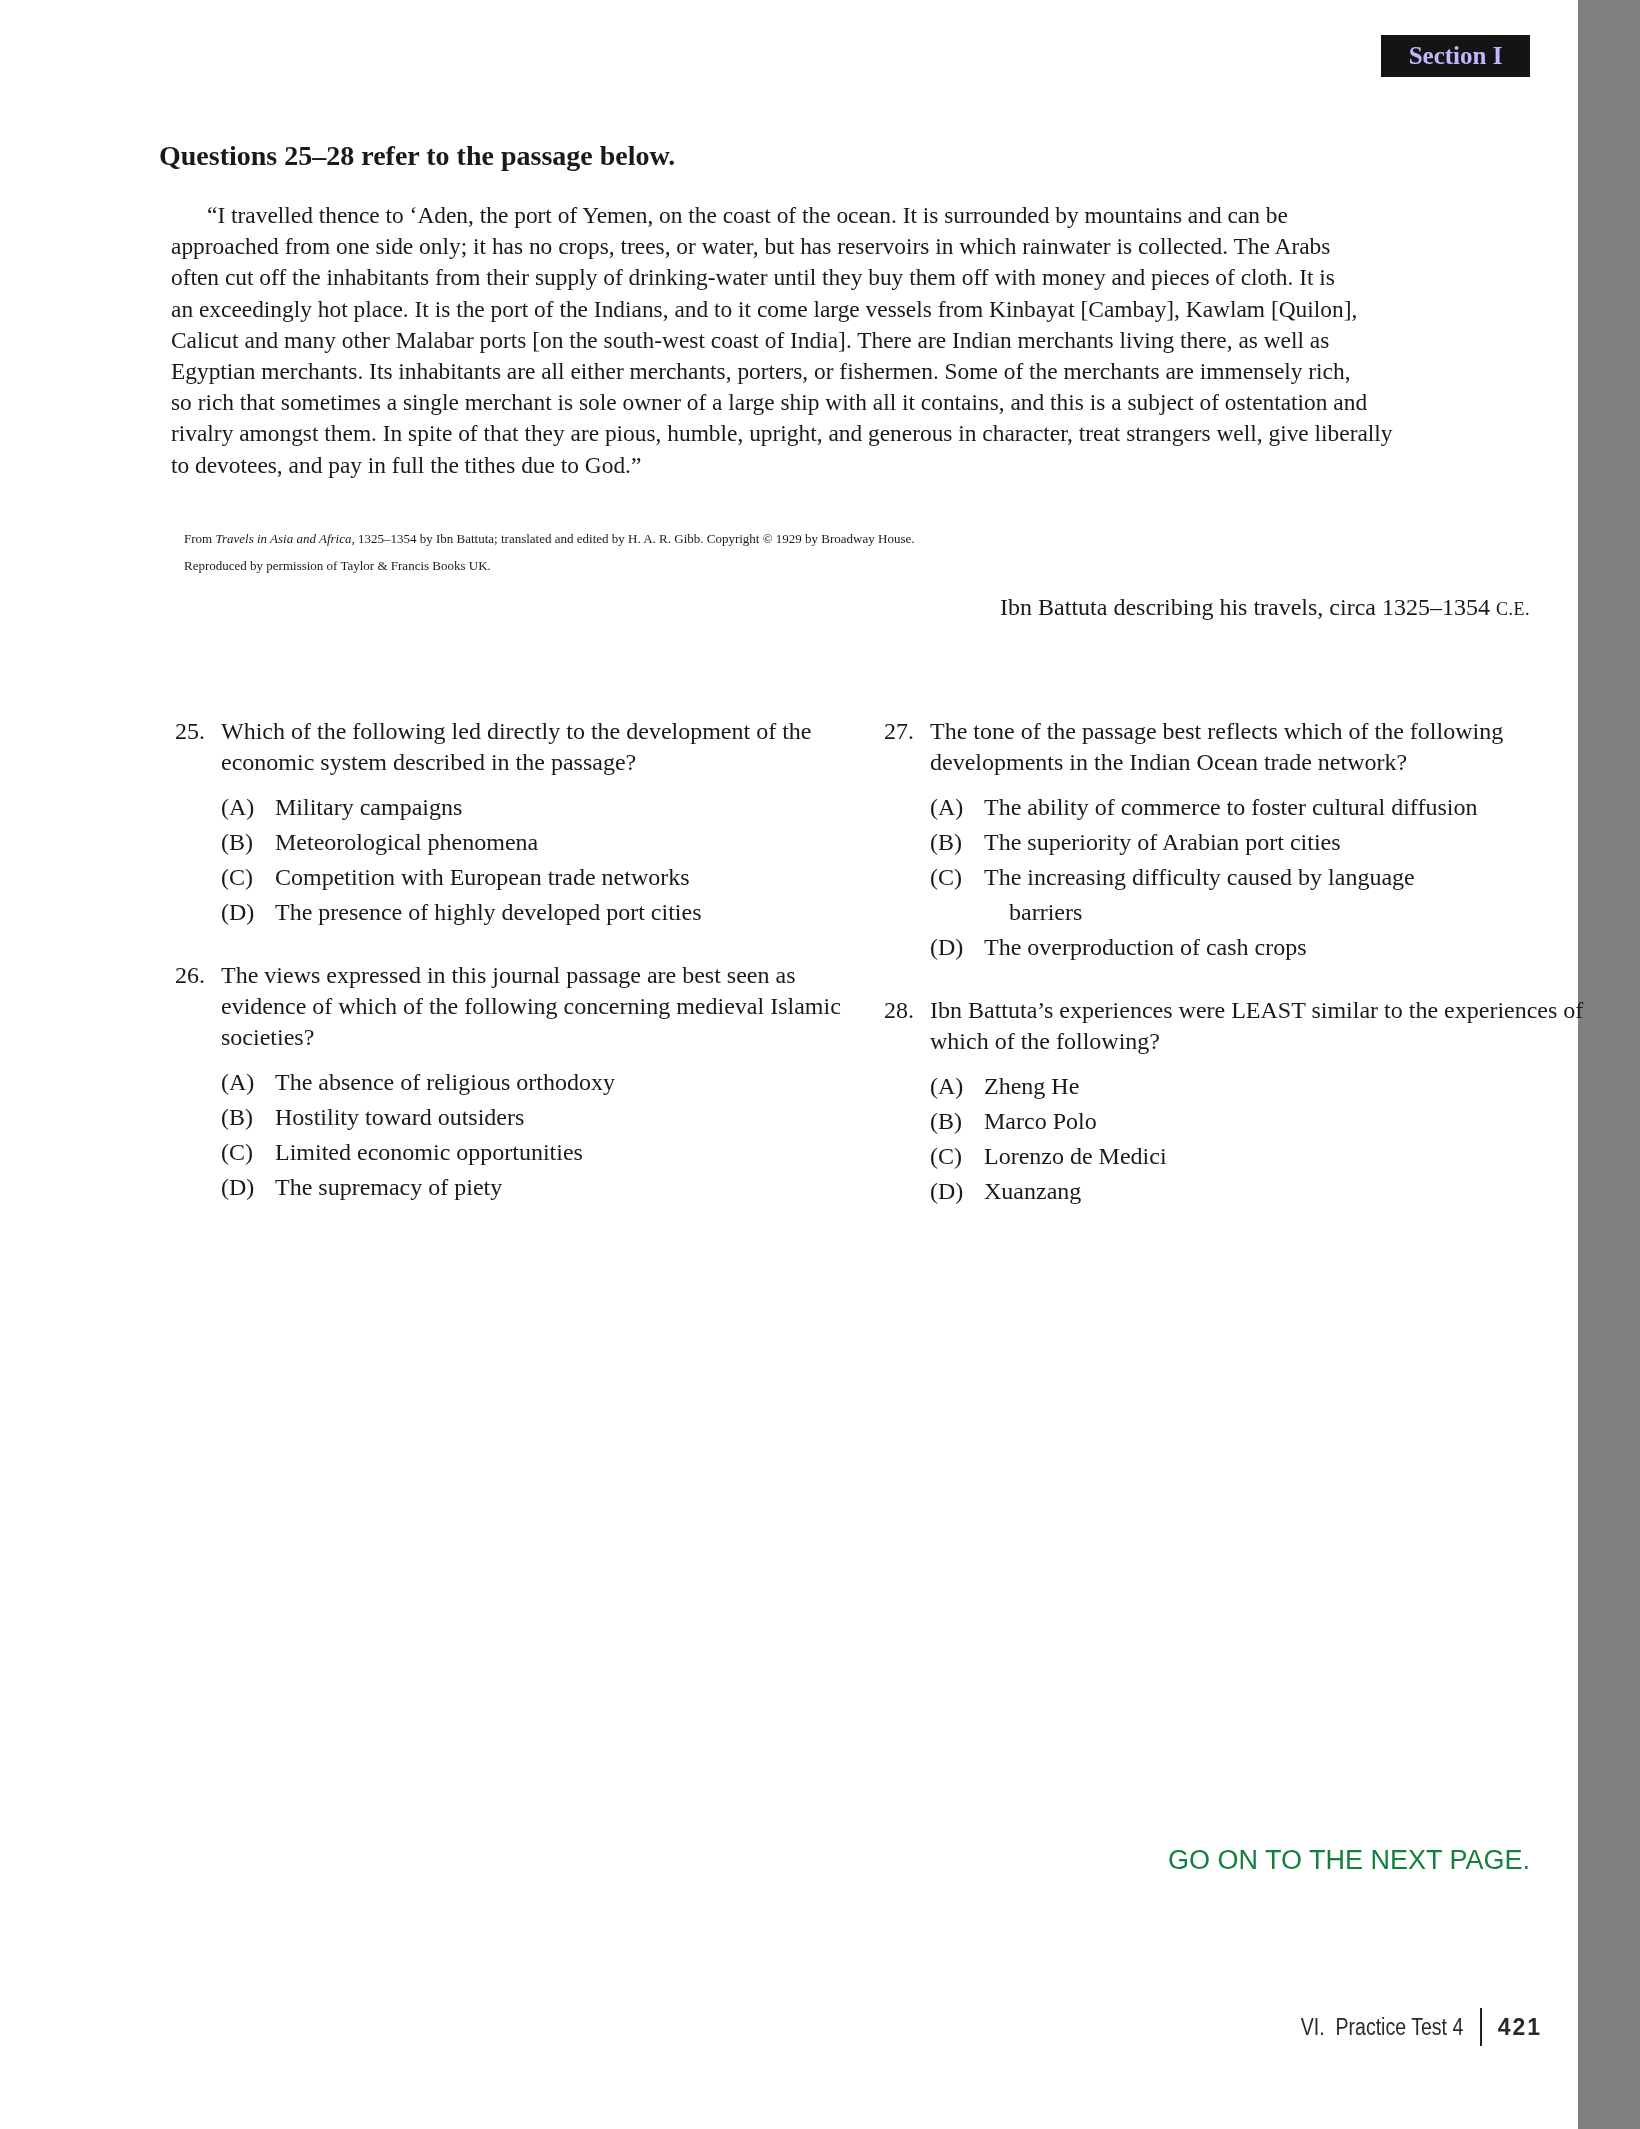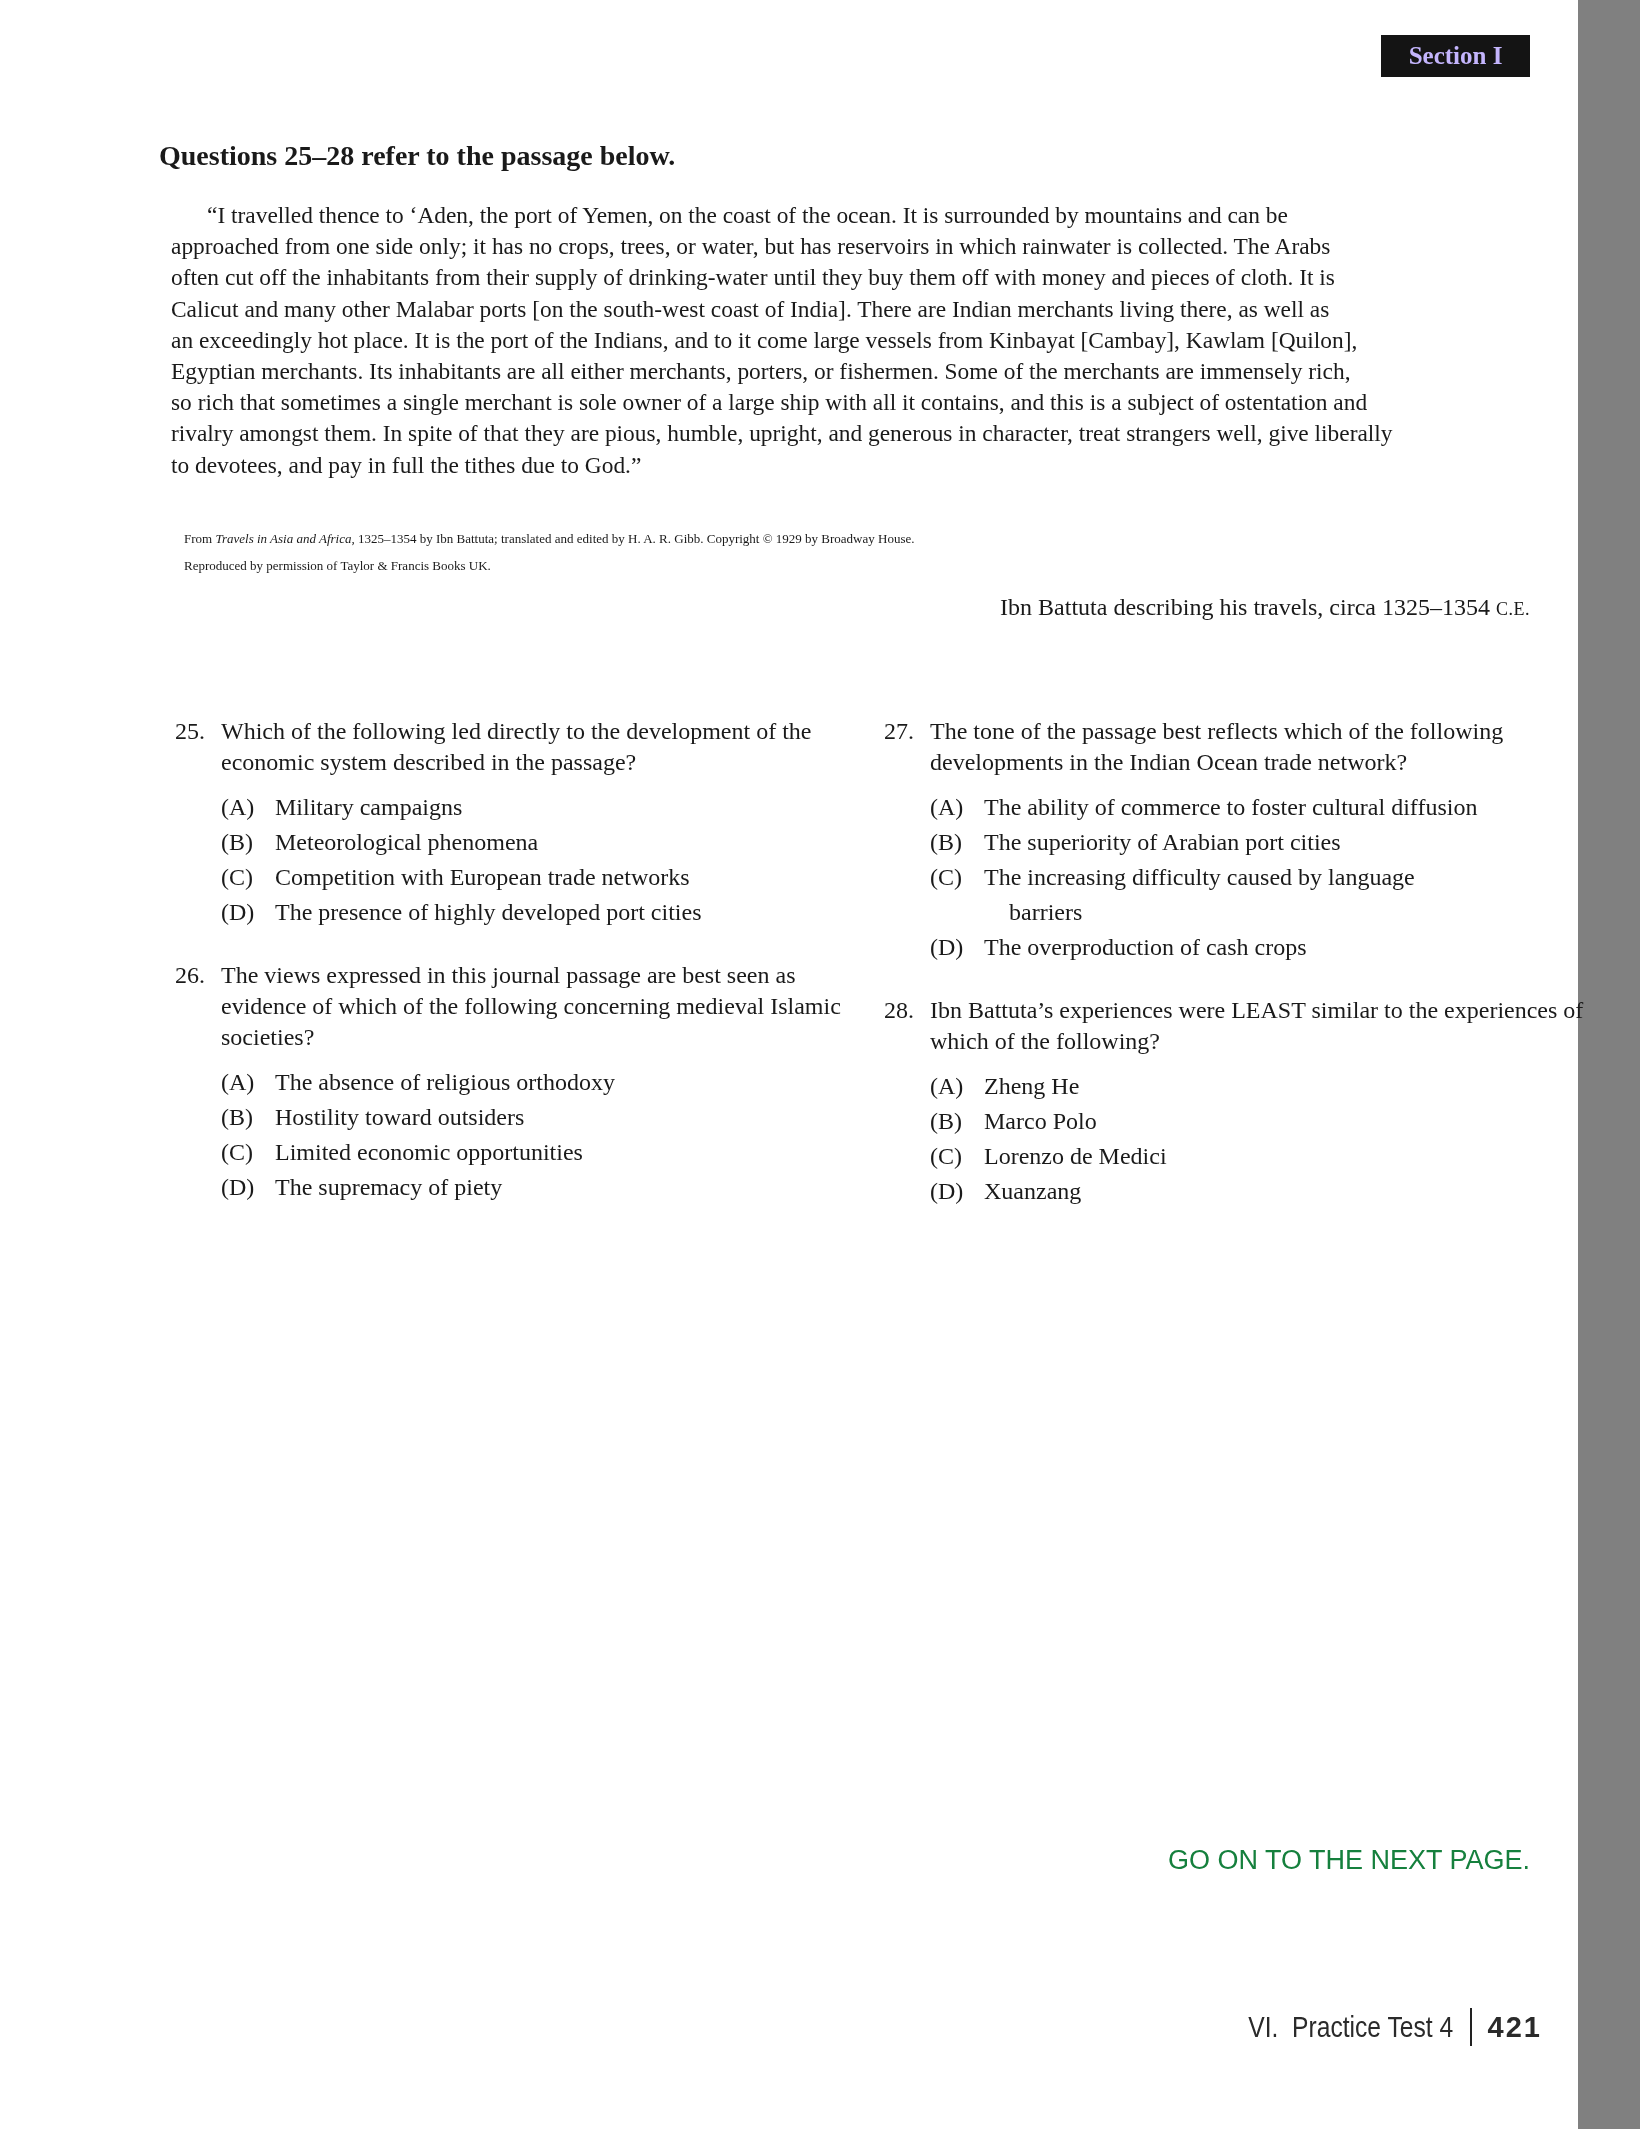--- a/index.html
+++ b/index.html
@@ -36,41 +36,41 @@
     .option { display: flex; line-height: 35px; }
     .opt-letter { width: 54px; flex: none; }
     .opt-text { flex: 1; }
     .opt-text .wrap { display: block; padding-left: 25px; }
     .next-page {
       position: absolute; right: 110px; top: 1845px;
       font-family: "Liberation Sans", "DejaVu Sans", sans-serif; font-weight: normal; font-size: 27px; color: #15803d;
     }
     .footer {
       position: absolute; right: 98px; top: 2008px; display: flex; align-items: center;
-      font-family: "Liberation Sans", "DejaVu Sans", sans-serif; font-size: 29px; color: #2a2a2a;
+      font-family: "Liberation Sans", "DejaVu Sans", sans-serif; font-size: 23px; color: #2a2a2a;
     }
     .footer .divider { width: 2px; height: 38px; background: #222; margin: 0 16px; }
     .footer .page-num { font-weight: bold; letter-spacing: 2px; }
     .footer .chap { transform: scaleX(0.85); transform-origin: right; }
   </style>
 </head>
 <body>
 
 <div class="side-band"></div>
 
 <div class="section-badge">Section I</div>
 
 <div class="intro">Questions 25–28 refer to the passage below.</div>
 
 <div class="passage">
   <span>“I travelled thence to ‘Aden, the port of Yemen, on the coast of the ocean. It is surrounded by mountains and can be</span>
   <span>approached from one side only; it has no crops, trees, or water, but has reservoirs in which rainwater is collected. The Arabs</span>
   <span>often cut off the inhabitants from their supply of drinking-water until they buy them off with money and pieces of cloth. It is</span>
+  <span>an exceedingly hot place. It is the port of the Indians, and to it come large vessels from Kinbayat [Cambay], Kawlam [Quilon],</span>
   <span>Calicut and many other Malabar ports [on the south-west coast of India]. There are Indian merchants living there, as well as</span>
-  <span>an exceedingly hot place. It is the port of the Indians, and to it come large vessels from Kinbayat [Cambay], Kawlam [Quilon],</span>
   <span>Egyptian merchants. Its inhabitants are all either merchants, porters, or fishermen. Some of the merchants are immensely rich,</span>
   <span>so rich that sometimes a single merchant is sole owner of a large ship with all it contains, and this is a subject of ostentation and</span>
   <span>rivalry amongst them. In spite of that they are pious, humble, upright, and generous in character, treat strangers well, give liberally</span>
   <span>to devotees, and pay in full the tithes due to God.”</span>
 </div>
 
 <div class="citation">
   <span><span style="display:inline">From </span><i style="display:inline">Travels in Asia and Africa</i><span style="display:inline">, 1325–1354 by Ibn Battuta; translated and edited by H. A. R. Gibb. Copyright © 1929 by Broadway House.</span></span>
   <span>Reproduced by permission of Taylor &amp; Francis Books UK.</span>
 </div>

